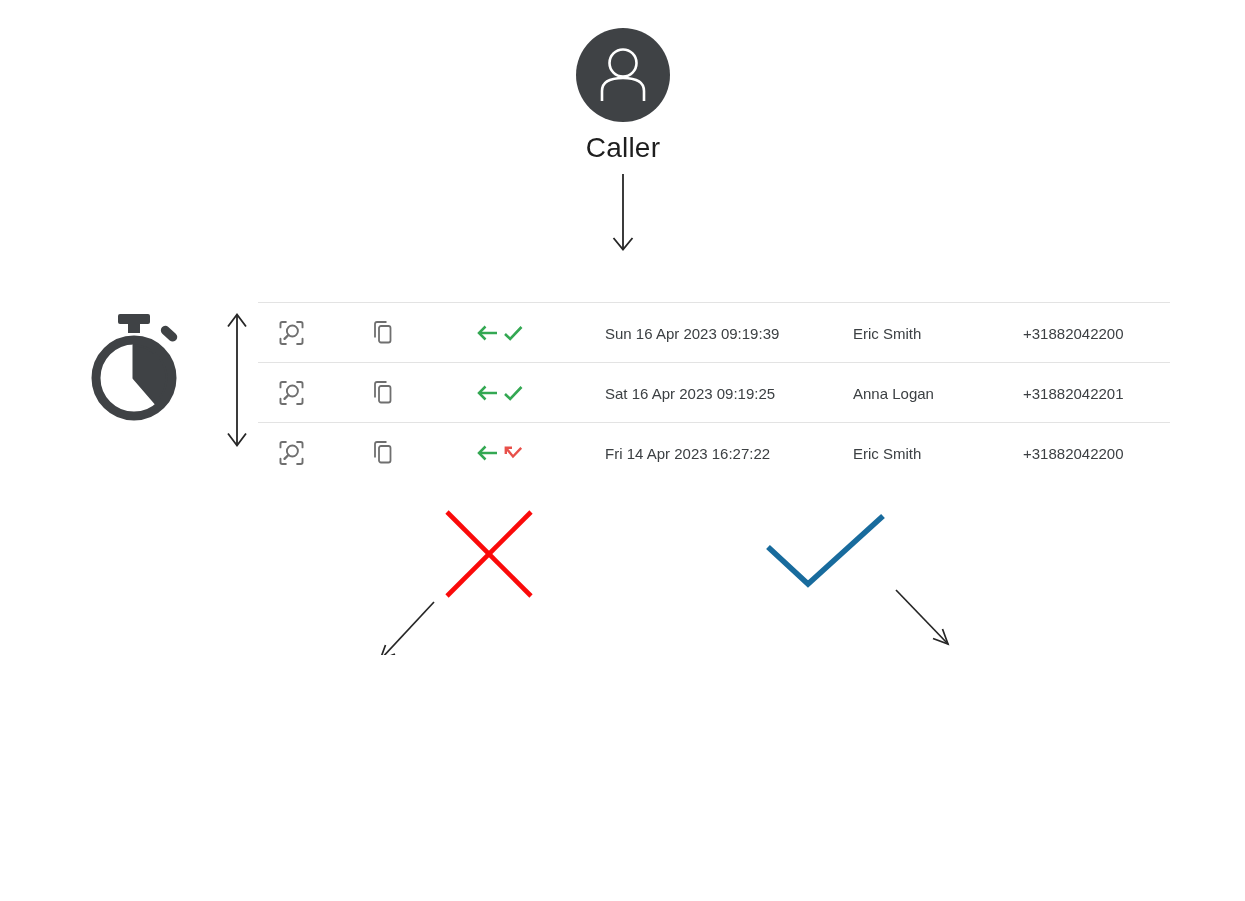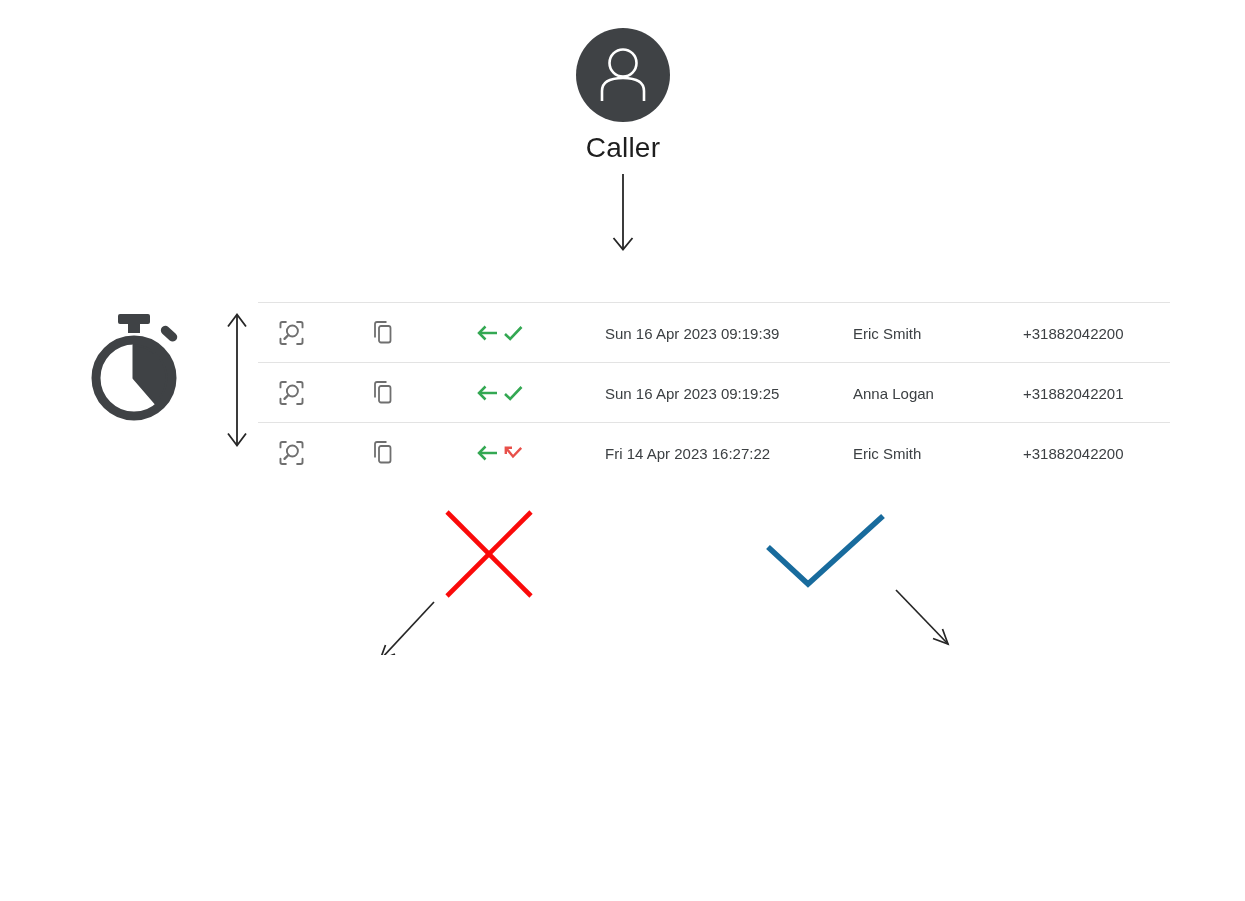--- a/index.html
+++ b/index.html
@@ -130,21 +130,21 @@
           <path d="M22,8 L4,8"></path>
           <path d="M10.5,1.5 L4,8 L10.5,14.5"></path>
         </svg>
       </span>
       <span class="cell c-status">
         <svg class="answered" width="21" height="17" viewBox="0 0 21 17" fill="none" stroke="var(--answered-green)" stroke-width="2.6">
           <path d="M2,9.5 L7.2,14.5 L18.5,2.5"></path>
         </svg>
 
       </span>
-      <span class="cell c-date log-text">Sun 16 Apr 2023 09:19:25</span>
+      <span class="cell c-date log-text">Sat 16 Apr 2023 09:19:25</span>
       <span class="cell c-name log-text">Anna Logan</span>
       <span class="cell c-phone log-text">+31882042201</span>
     </div>
 
     <div class="log-row">
       <span class="cell c-inspect">
         <svg width="27" height="27" viewBox="0 0 24 24" fill="none" stroke="var(--table-icon)" stroke-width="1.7" stroke-linecap="round">
           <path d="M2.2,7 L2.2,3.7 Q2.2,2.2 3.7,2.2 L7,2.2"></path>
           <path d="M17,2.2 L20.3,2.2 Q21.8,2.2 21.8,3.7 L21.8,7"></path>
           <path d="M21.8,17 L21.8,20.3 Q21.8,21.8 20.3,21.8 L17,21.8"></path>

